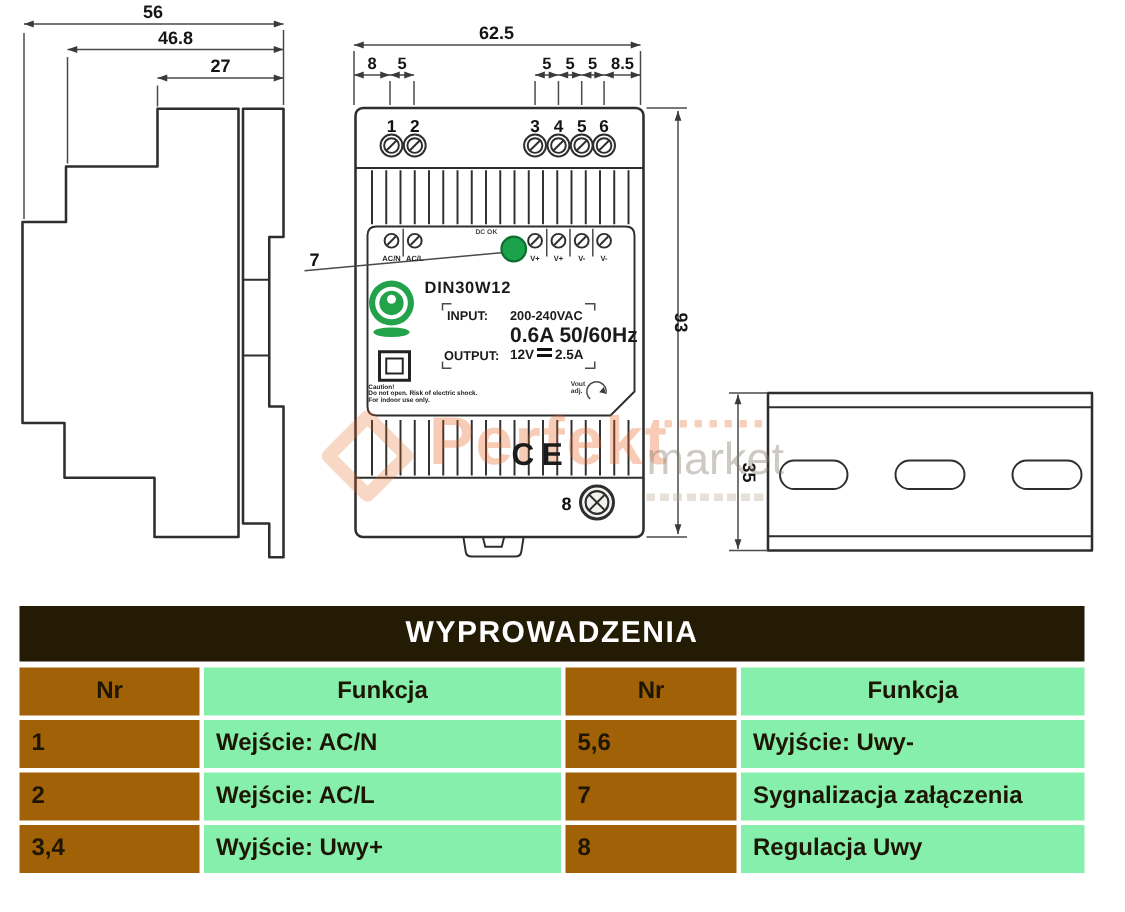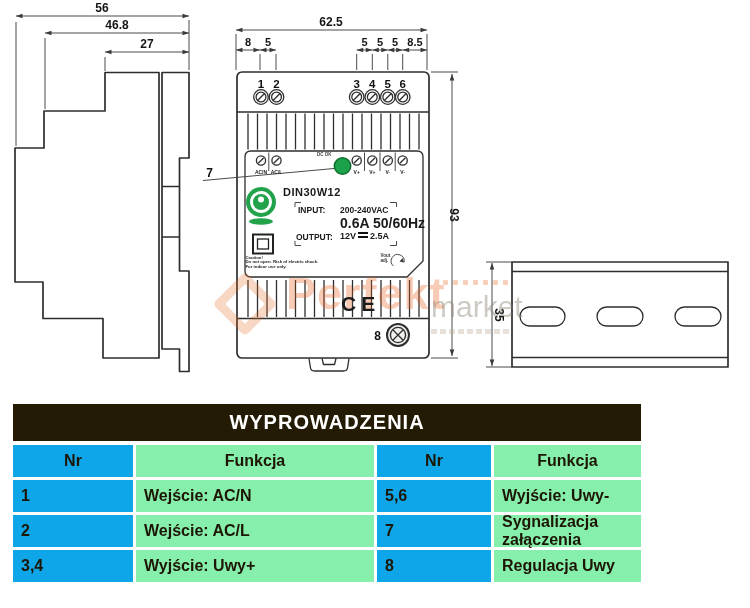--- a/index.html
+++ b/index.html
@@ -41,29 +41,29 @@
               transform:rotate(45deg);border-radius:5px;opacity:.26;}
   .wm-bold{position:absolute;left:96px;top:0;font-size:45px;font-weight:bold;color:#e8611c;
            opacity:.32;letter-spacing:1px;text-align:right;}
   .wm-light{position:absolute;left:241px;top:22px;font-size:30px;color:#8a7f72;opacity:.42;}
   .wm-dots{position:absolute;left:253px;top:12px;display:flex;gap:5px;opacity:.3;}
   .wm-dots i{width:5px;height:5px;background:#e8661f;border-radius:1px;}
   .wm-caption{position:absolute;left:241px;top:61px;width:78px;height:5px;opacity:.35;
               background:repeating-linear-gradient(90deg,#b9a893 0 6px,transparent 6px 9px);}
 
   
-  .pin-table{position:absolute;left:13px;top:404px;width:628px;z-index:3;}
+  .pin-table{position:absolute;left:13px;top:404px;width:710px;z-index:3;}
   .pt-title{height:37px;background:#241b04;color:#fff;display:flex;align-items:center;
             justify-content:center;font-size:20px;font-weight:bold;letter-spacing:1px;
             margin-bottom:4px;}
   .pt-grid{display:grid;grid-template-columns:120px 238px 114px 1fr;
            grid-auto-rows:32px;gap:3px;background:#fff;}
   .pt-grid .cell{display:flex;align-items:center;font-size:16px;font-weight:bold;
                  color:#1d1604;}
-  .pt-grid .nr{background:#0ea5e9;}
+  .pt-grid .nr{background:#a16207;}
   .pt-grid .fn{background:#86efac;}
   .pt-grid .head{justify-content:center;}
   .pt-grid .left{padding-left:8px;}
 </style>
 </head>
 <body>
 
 <div class="canvas">
 
   <svg class="draw" width="750" height="400" viewBox="0 0 750 400">

